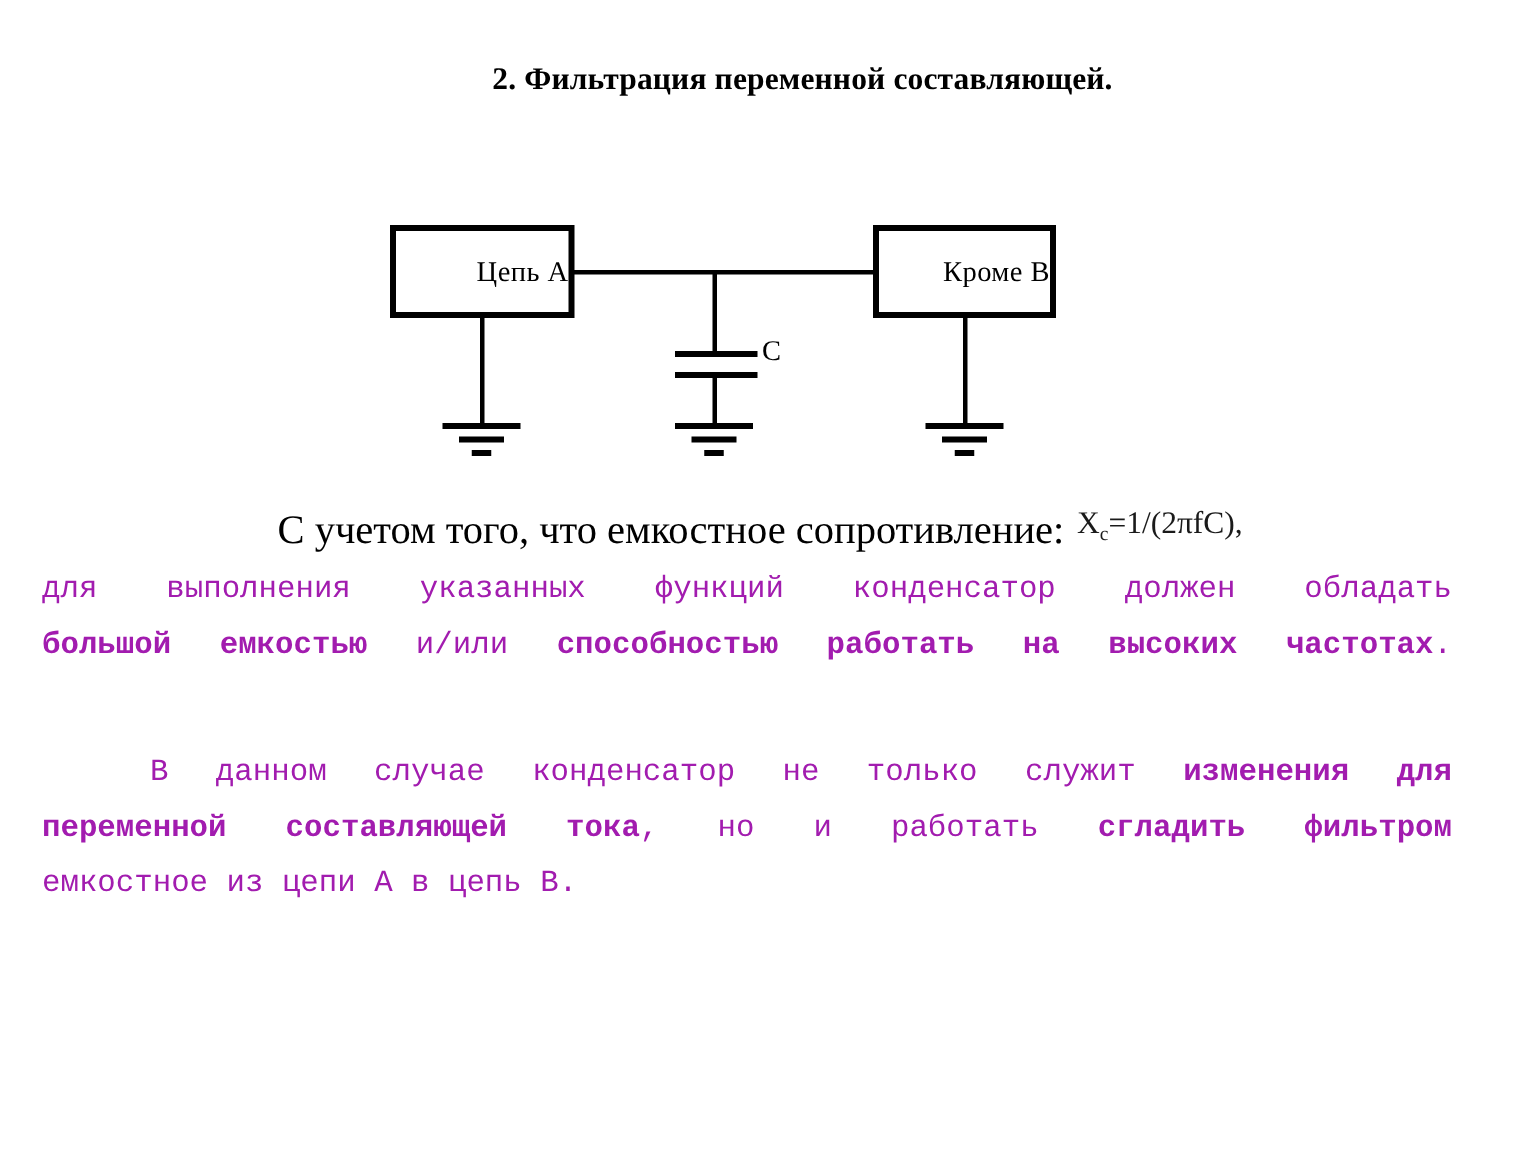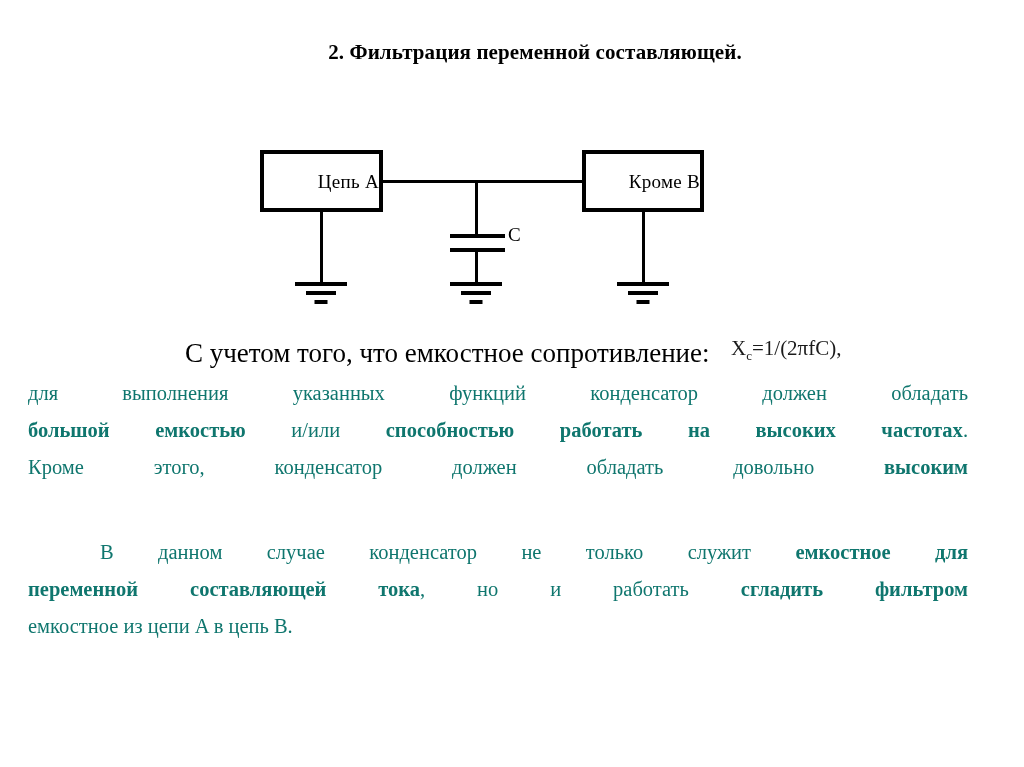--- a/index.html
+++ b/index.html
@@ -144,24 +144,24 @@
   
   #leg-a { left: 80px;  top: 82px; height: 72px; width: 3px; }
   #leg-b { left: 402px; top: 82px; height: 72px; width: 3px; }
 
   
   .body-text {
     position: absolute;
     left: 28px;
     top: 338px;
     width: 940px;
-    font-family: Liberation Serif, serif;
+    font-family: Liberation Mono, monospace;
     font-size: 20.5px;
     line-height: 37px;
-    color: #0f766e;
+    color: #a21caf;
   }
   .para {
     text-align: justify;
     text-justify: inter-word;
     margin: 0;
   }
   .para + .para { margin-top: 30px; }
   b { font-weight: bold; }
 
   
@@ -177,21 +177,20 @@
     text-align-last: left;
     white-space: nowrap;
   }
 
   
   .formula {
     font-family: "Liberation Serif", "DejaVu Serif", serif;
     font-size: 21px;
     color: #1a1a1a;
     white-space: nowrap;
-    margin-left: 13px;
   }
   .formula .sub {
     font-size: 13px;
     vertical-align: sub;
   }
 
   
   #line-formula {
     position: absolute;
     left: 28px;
@@ -277,24 +276,23 @@
 <div id="line-formula">
   <span class="lead">С учетом того, что емкостное сопротивление:</span>
   <span class="formula"><span>X</span><span class="sub">c</span><span>=1/(2πfC),</span></span>
 </div>
 
 <div class="body-text" style="top: 375px;">
 
   <div class="para">
     <span class="line"><span>для выполнения указанных функций конденсатор должен обладать</span></span>
     <span class="line"><b>большой емкостью</b><span> и/или </span><b>способностью работать на высоких частотах</b><span>.</span></span>
-    <span class="line"><span>Кроме этого, конденсатор должен обладать довольно </span><b>высоким</b></span>
   </div>
 
   <div class="para" style="margin-top:48px;">
-    <span class="line"><span style="display:inline-block;width:72px;"></span><span>В данном случае конденсатор не только служит </span><b>емкостное для</b></span>
+    <span class="line"><span style="display:inline-block;width:72px;"></span><span>В данном случае конденсатор не только служит </span><b>изменения для</b></span>
     <span class="line"><b>переменной составляющей тока</b><span>, но и работать </span><b>сгладить фильтром</b></span>
     <span class="line-last"><span>емкостное из цепи A в цепь B.</span></span>
   </div>
 
 </div>
 
 <div class="page-number">15</div>
 
 </body></html>

